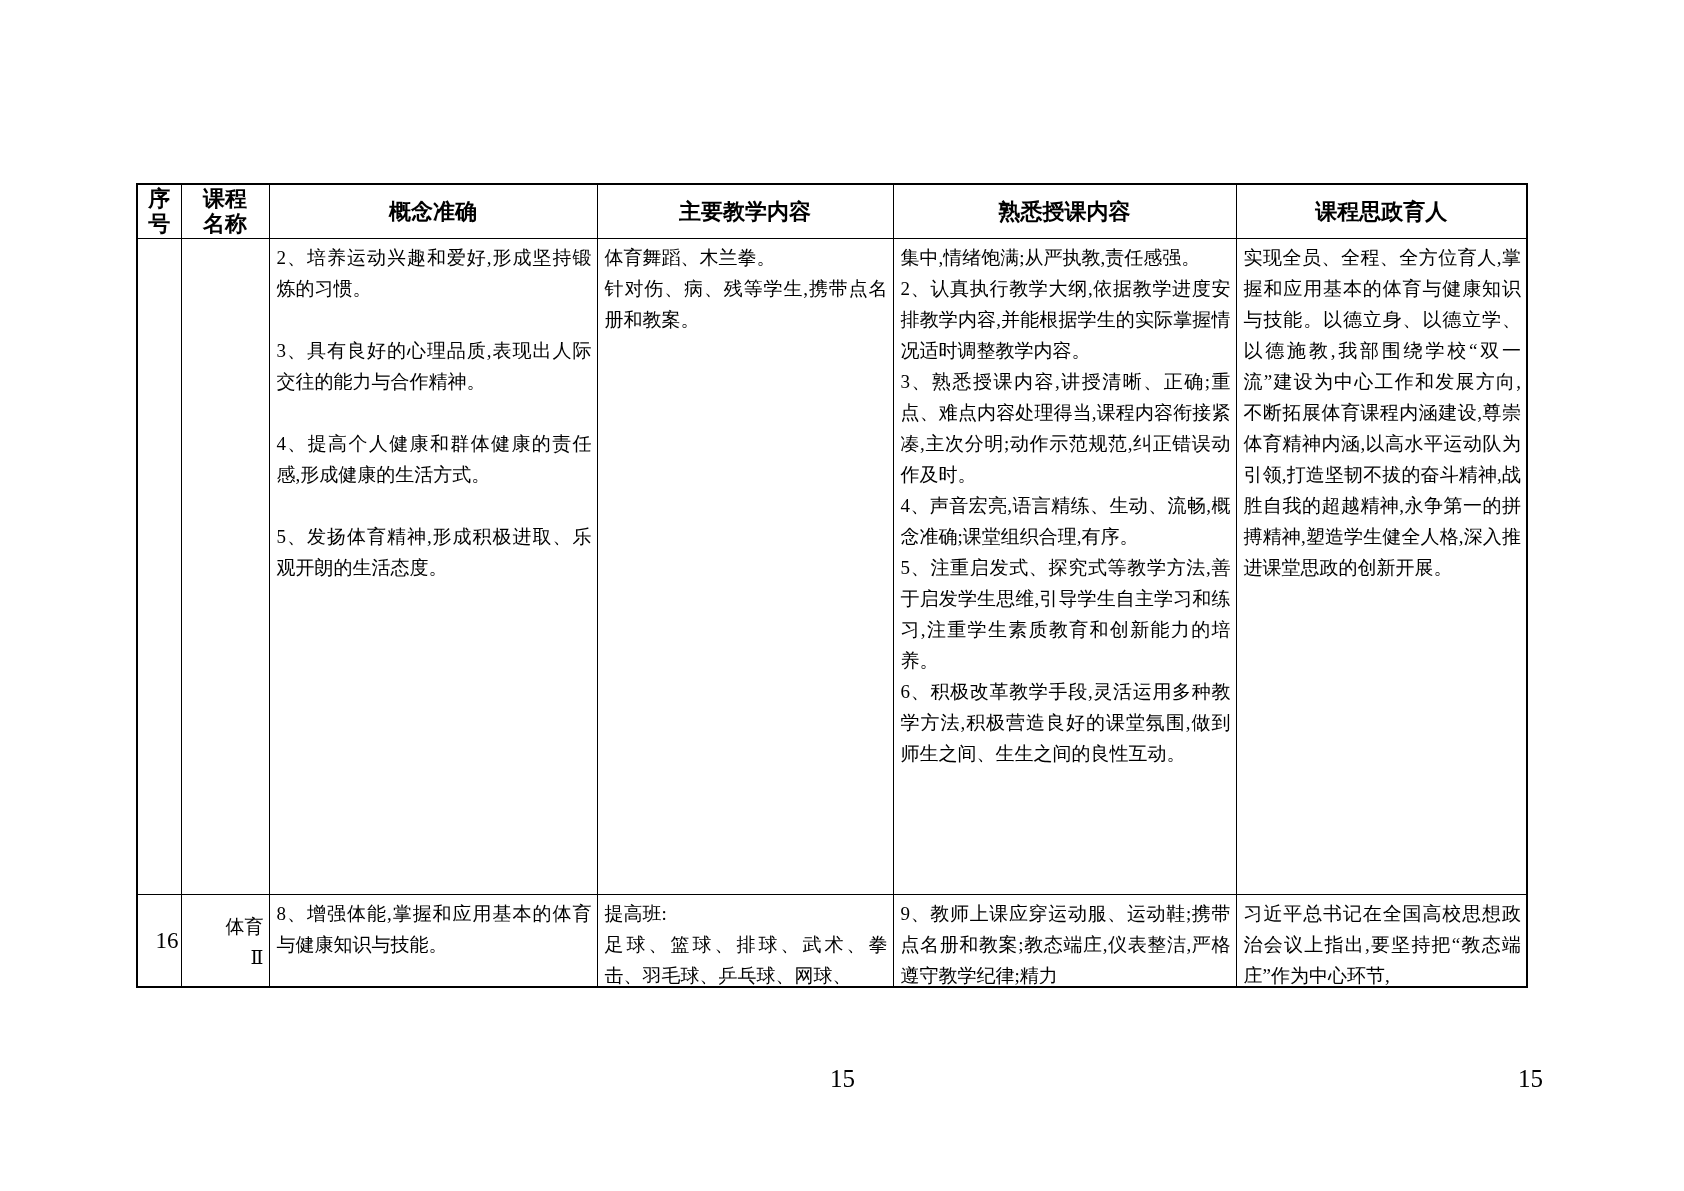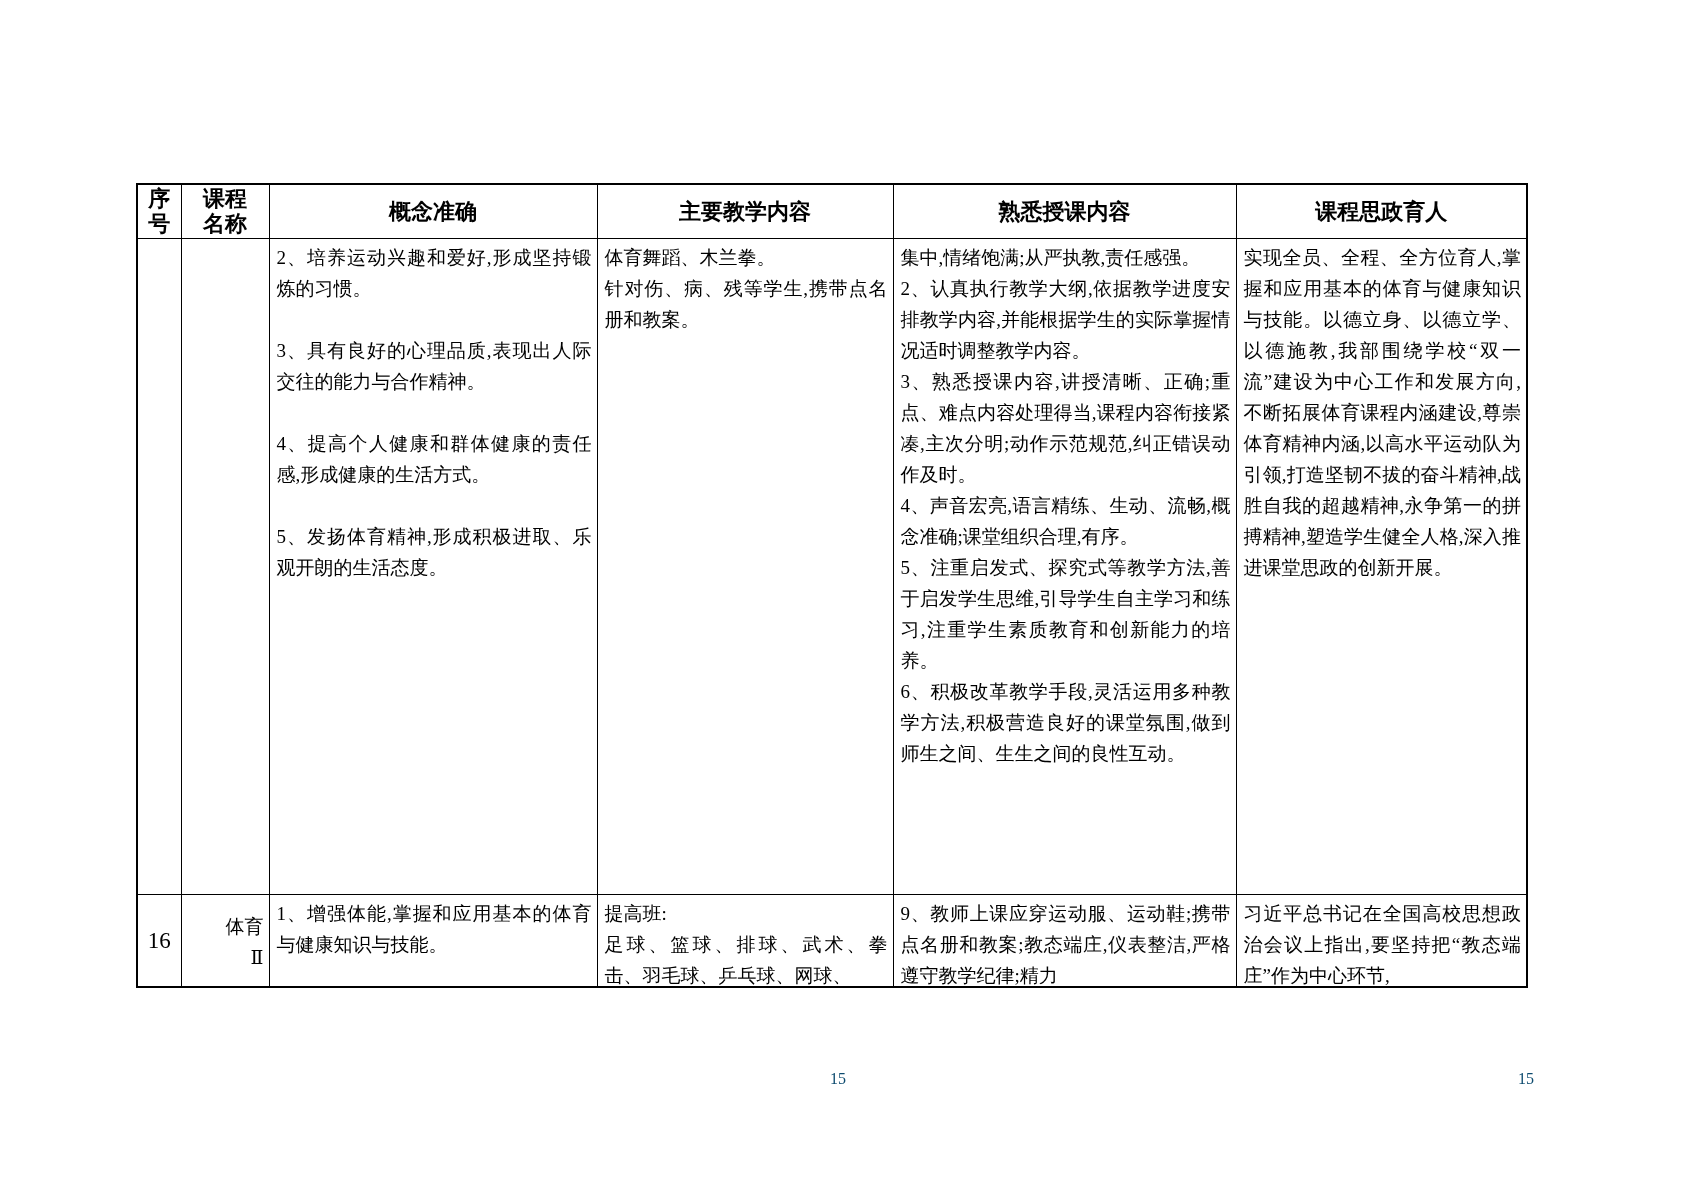--- a/index.html
+++ b/index.html
@@ -45,35 +45,35 @@
     font-size: 19px;
     line-height: 31px;
     padding: 3px 5px 0 7px;
     white-space: pre-wrap;
     text-align: justify;
     overflow: hidden;
   }
   tr.rowB td .cell { max-height: 91px; }
   td.mid { vertical-align: middle; }
   td.seq-cell .cell {
-    text-align: center;
+    text-align: right;
     font-size: 23px;
     padding: 0 2px;
     white-space: pre-line;
   }
   td.name-cell .cell {
     text-align: right;
     white-space: pre-line;
     padding-left: 8px;
   }
   .footer-num {
     position: absolute;
-    font-size: 16px;
+    font-size: 25px;
     line-height: 22px;
-    color: #0c4a6e;
+    color: #000000;
   }
   .footer-center { left: 830px; top: 1068px; }
   .footer-right  { left: 1518px; top: 1068px; }
 </style>
 </head>
 <body>
 
 <div class="page">
 
   <table class="doc-table">
@@ -132,21 +132,21 @@
       </tr>
       <tr class="rowB">
         <td class="seq-cell mid">
           <div class="cell">16</div>
         </td>
         <td class="name-cell mid">
           <div class="cell">体育
 Ⅱ</div>
         </td>
         <td>
-          <div class="cell">1、增强体能,掌握和应用基本的体育与健康知识与技能。</div>
+          <div class="cell">8、增强体能,掌握和应用基本的体育与健康知识与技能。</div>
         </td>
         <td>
           <div class="cell">提高班:
 足球、篮球、排球、武术、拳击、羽毛球、乒乓球、网球、</div>
         </td>
         <td>
           <div class="cell">9、教师上课应穿运动服、运动鞋;携带点名册和教案;教态端庄,仪表整洁,严格遵守教学纪律;精力</div>
         </td>
         <td>
           <div class="cell">习近平总书记在全国高校思想政治会议上指出,要坚持把“教态端庄”作为中心环节,</div>

